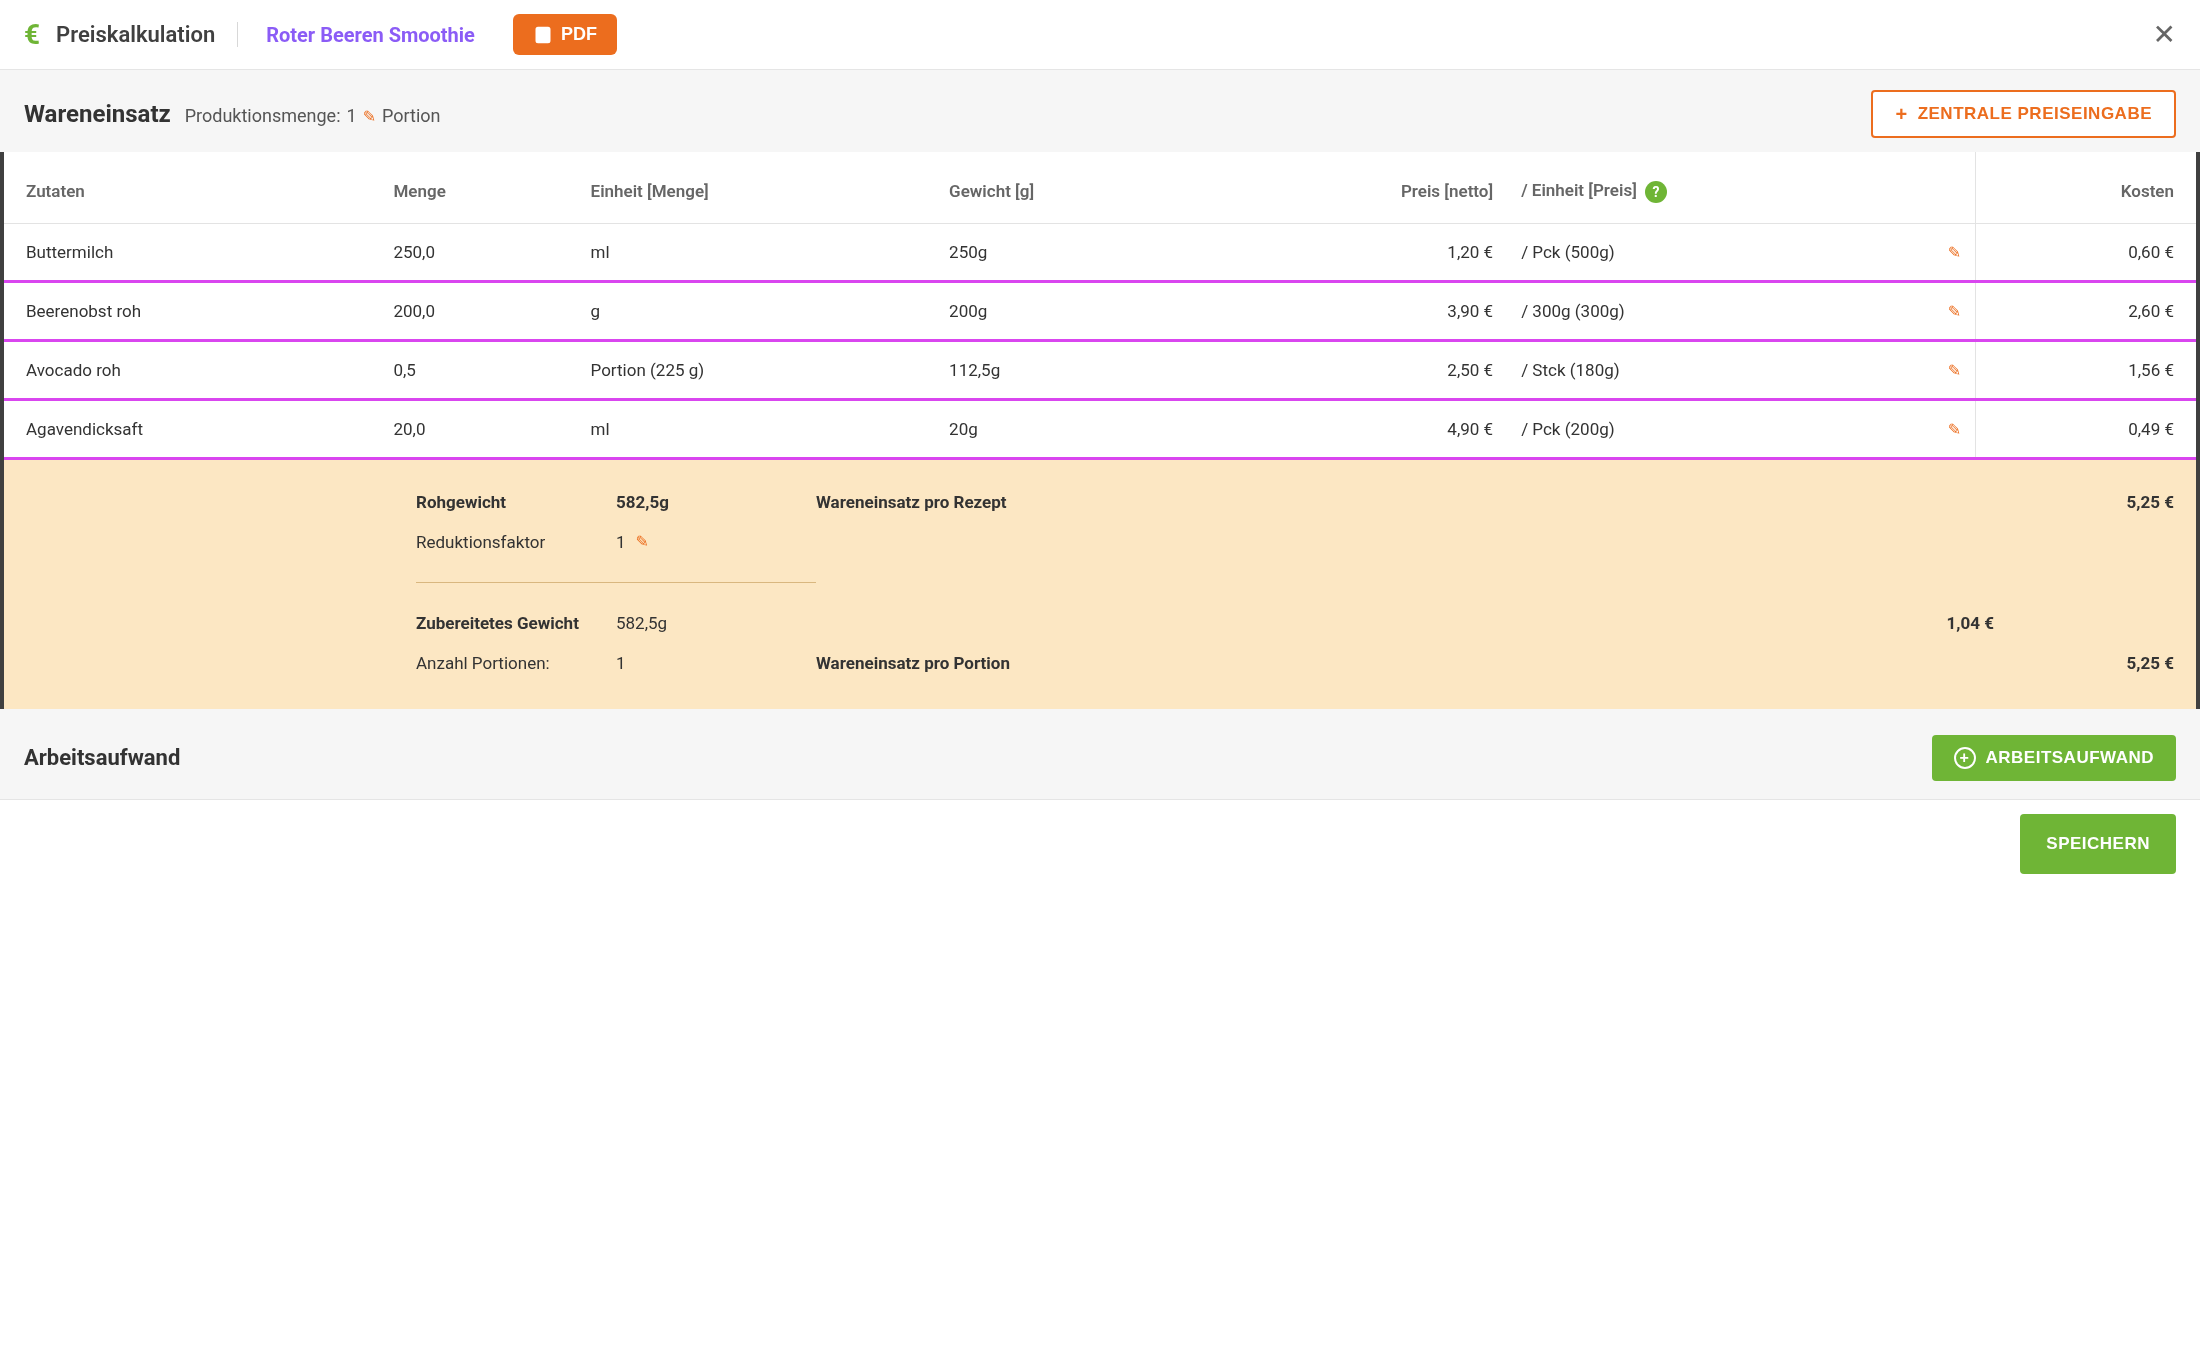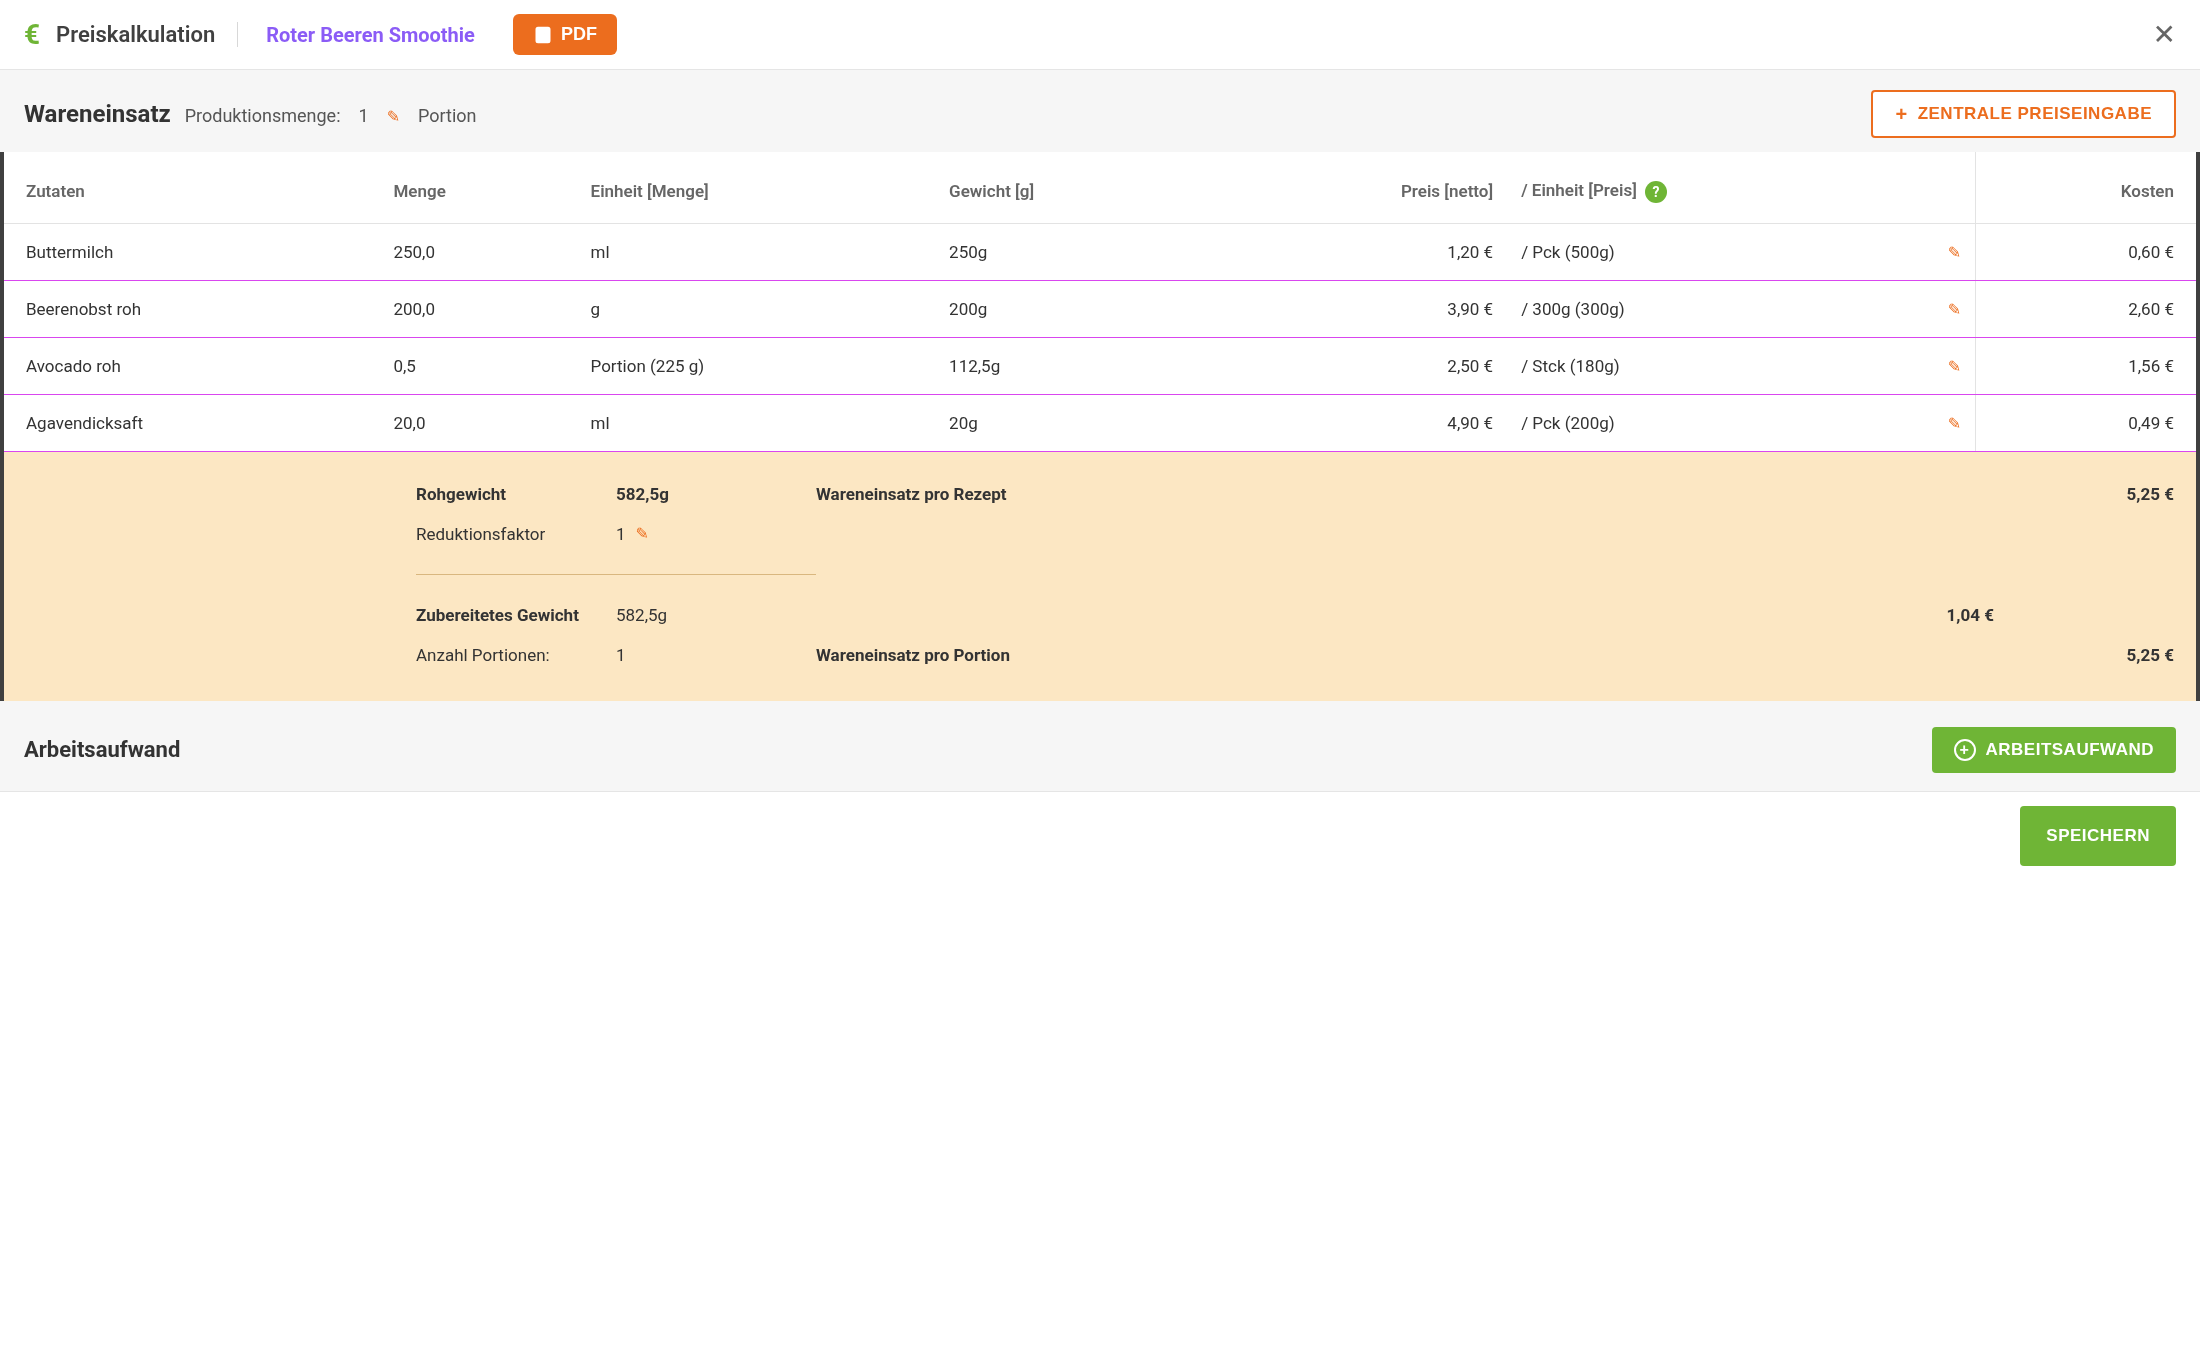--- a/index.html
+++ b/index.html
@@ -90,21 +90,21 @@
   .section-title {
     font-size: 24px;
     font-weight: 700;
     color: #333;
   }
   .prod-qty {
     font-size: 18px;
     color: #555;
     display: flex;
     align-items: baseline;
-    gap: 18px;
+    gap: 6px;
   }
   .pencil-icon {
     color: #ec6d1e;
     cursor: pointer;
     font-size: 16px;
   }
   .central-price-btn {
     display: inline-flex;
     align-items: center;
     gap: 10px;
@@ -152,21 +152,21 @@
     border-radius: 50%;
     font-size: 14px;
     font-weight: 700;
     margin-left: 4px;
     vertical-align: middle;
   }
   tbody td {
     padding: 18px 14px;
     font-size: 17px;
     color: #333;
-    border-bottom: 1px solid #d946ef;
+    border-bottom: 3px solid #d946ef;
     vertical-align: middle;
   }
   tbody td.right { text-align: right; }
   tbody td:first-child { padding-left: 22px; }
   tbody td:last-child { padding-right: 22px; margin-left: 16px; }
   .edit-cell { text-align: right; width: 40px; }
   .kosten-col { border-left: 1px solid #e3e3e3; }
 
   
   .summary {

